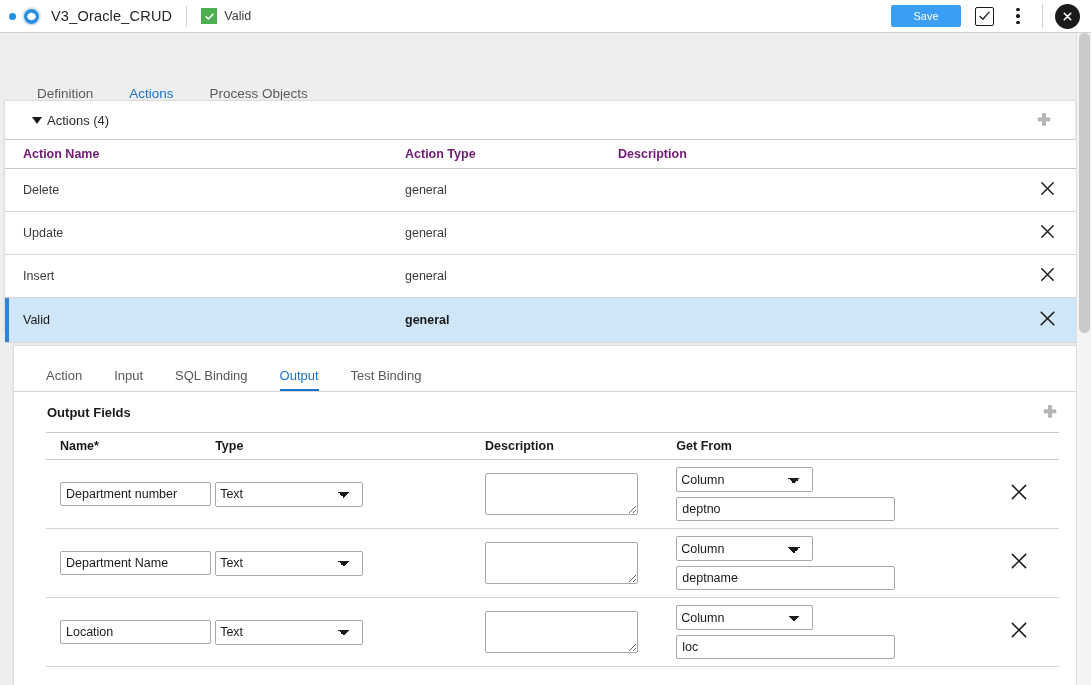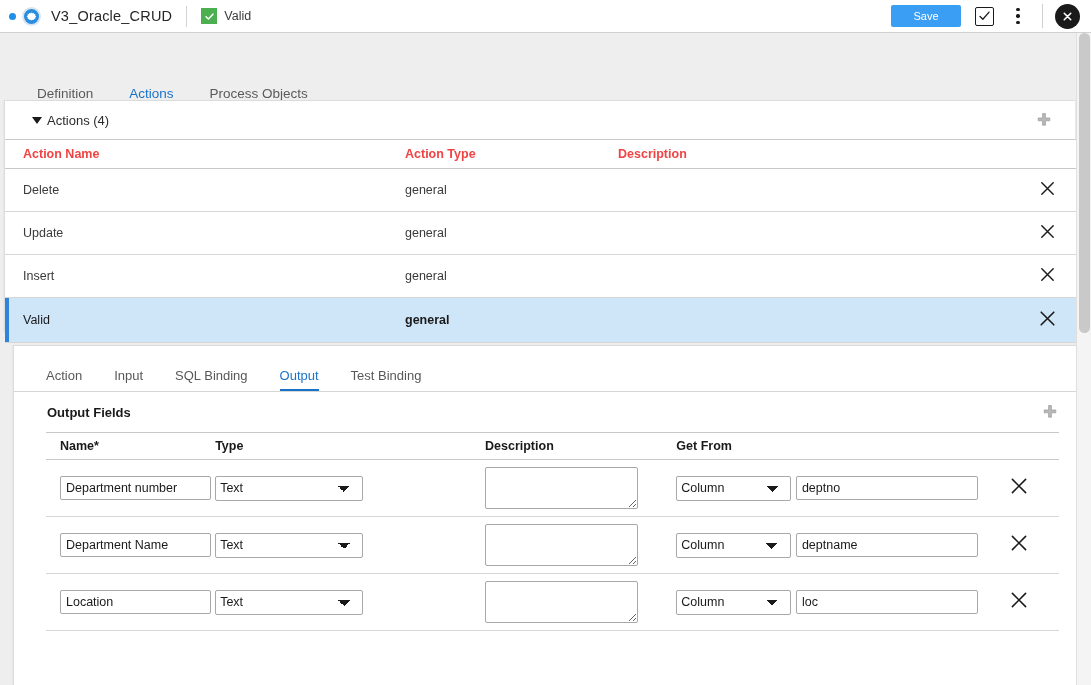--- a/index.html
+++ b/index.html
@@ -122,21 +122,21 @@
   }
   .actions-head-label { font-size: 13px; color: #2b2b2b; }
   .plus-icon {
     position: absolute; right: 22px; top: 50%;
     transform: translateY(-50%);
     width: 18px; height: 18px; cursor: pointer;
   }
 
   table.grid { width: 100%; border-collapse: collapse; table-layout: fixed; }
   table.grid th {
-    font-size: 12.5px; color: #ef4444; font-weight: bold;
+    font-size: 12.5px; color: #701a75; font-weight: bold;
     text-align: left; padding: 7px 0 7px 0;
     border-top: 1px solid #c8c8c8; border-bottom: 1px solid #c8c8c8;
     background: #ffffff;
   }
   table.grid td {
     font-size: 12.5px; color: #3a3a3a;
     padding: 10px 0; border-bottom: 1px solid #d6d6d6;
     background: #ffffff;
   }
   .col-name  { width: 400px; padding-left: 18px !important; }
@@ -222,21 +222,21 @@
     background-size: 6px 6px, 6px 6px;
     background-repeat: no-repeat;
   }
   textarea.desc {
     width: 153px; height: 42px;
     border: 1px solid #a8a8a8; border-radius: 2px;
     font-size: 12.5px; font-family: inherit; color: #1a1a1a;
     padding: 3px 5px; background: #fff; outline: none;
     resize: both; display: block;
   }
-  .from-stack { display: flex; flex-direction: row; gap: 5px; }
+  .from-stack { display: flex; flex-direction: column; gap: 5px; }
   select.sel-from { width: 137px; }
   input.txt-from { width: 219px; }
   .x-big { cursor: pointer; display: inline-block; }
 
   
   .scrollbar {
     position: absolute; right: 0; top: 33px;
     width: 15px; height: 652px;
     background: #f4f4f4; border-left: 1px solid #e0e0e0;
   }

